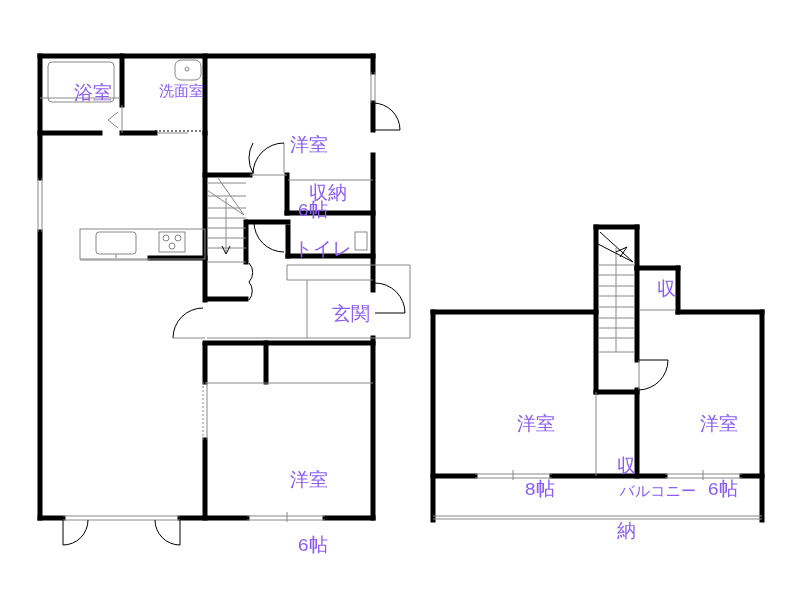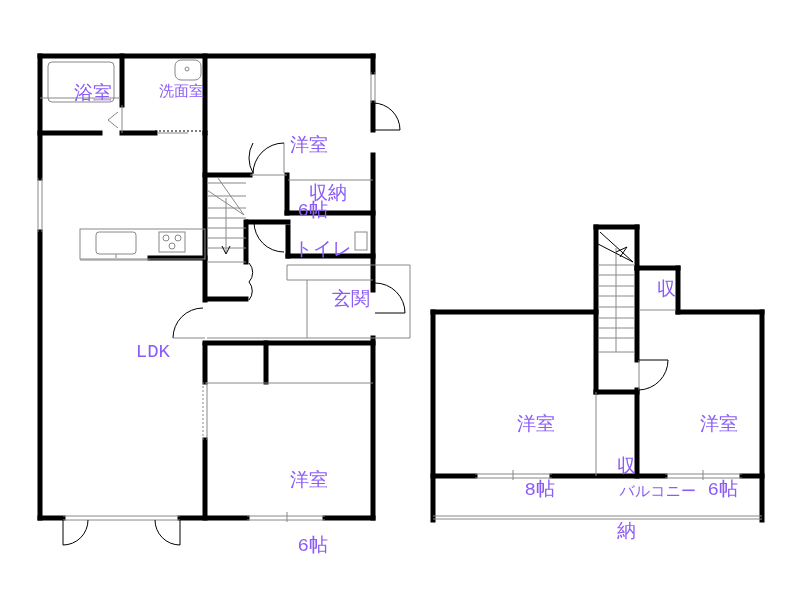--- a/index.html
+++ b/index.html
@@ -204,24 +204,23 @@
 <div class="lbl" style="left:52px;top:84px;width:60px;font-size:19px;">浴室</div>
 <div class="lbl" style="left:124px;top:84px;width:80px;font-size:15px;">洗面室</div>
 
 <div class="lbl" style="left:248px;top:92px;width:80px;font-size:19px;">
   <span class="line">洋室</span>
   <span class="line">6帖</span>
 </div>
 
 <div class="lbl" style="left:290px;top:184px;width:57px;font-size:19px;">収納</div>
 <div class="lbl" style="left:290px;top:240px;width:62px;font-size:19px;">トイレ</div>
-<div class="lbl" style="left:310px;top:290px;width:60px;font-size:19px;">玄関</div>
+<div class="lbl" style="left:310px;top:305px;width:60px;font-size:19px;">玄関</div>
 
 <div class="lbl" style="left:80px;top:298px;width:90px;font-size:19px;">
-  <span class="line">LDK</span>
 </div>
 
 <div class="lbl" style="left:248px;top:427px;width:80px;font-size:19px;">
   <span class="line">洋室</span>
   <span class="line">6帖</span>
 </div>
 
 <div class="lbl" style="left:475px;top:371px;width:80px;font-size:19px;">
   <span class="line">洋室</span>
   <span class="line">8帖</span>

